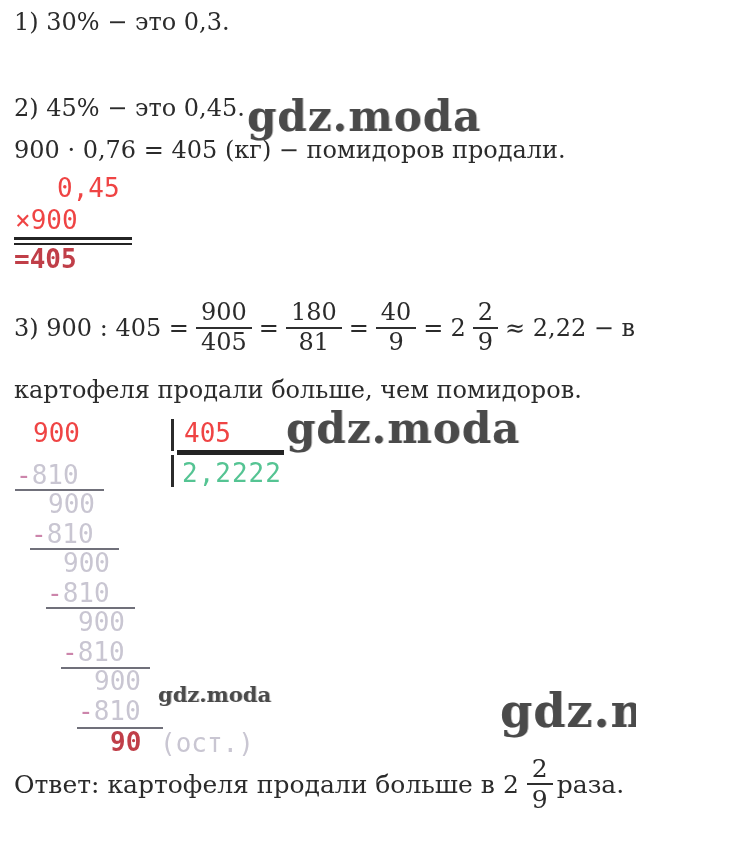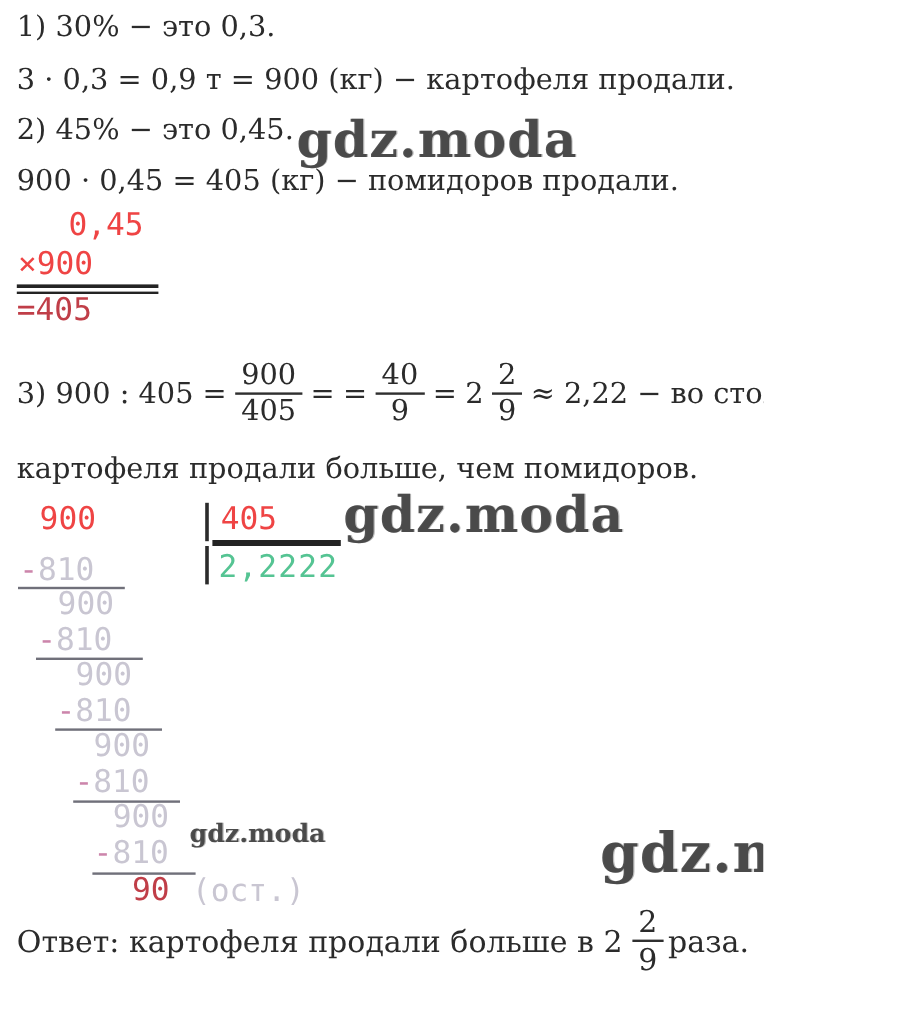--- a/index.html
+++ b/index.html
@@ -21,21 +21,21 @@
   }
   
   .mono {
     position: absolute;
     font-family: "DejaVu Sans Mono", monospace;
     font-size: 26px;
     line-height: 26px;
     white-space: nowrap;
     color: #ef4444;
   }
-  .red   { color: #c03e48; font-weight: normal; }
+  .red   { color: #c03e48; font-weight: bold; }
   .green { color: #55c493; letter-spacing: 1px; }
   .gray  { color: #c9c6d2; text-align: right; }
   .gray .minus { color: #cc85ab; }
   .dbl-rule {
     position: absolute;
     left: 14px; top: 237px;
     width: 118px; height: 3px;
     border-top: 3px solid #242424;
     border-bottom: 2px solid #242424;
   }
@@ -89,38 +89,41 @@
     white-space: nowrap;
     text-shadow: 1px 0 0 rgba(120,120,120,0.5);
   }
 </style>
 </head>
 <body>
 
 <div class="page">
 
   <div class="tline" style="top:8px">1) 30% − это 0,3.</div>
-  <div class="tline" style="top:52px">3 · 0,3 = 0,9 т = 900 (кг) − картофеля продали.</div>
   <div class="tline" style="top:94px">2) 45% − это 0,45.</div>
-  <div class="tline" style="top:136px">900 · 0,45 = 405 (кг) − помидоров продали.</div>
+  <div class="tline" style="top:136px">900 · 0,76 = 405 (кг) − помидоров продали.</div>
 
   <div class="wm" style="left:247px; top:92px; font-size:42px">gdz.moda</div>
 
   <div class="mono" style="left:57px; top:175px">0,45</div>
   <div class="mono" style="left:15px; top:207px">×900</div>
   <div class="dbl-rule"></div>
   <div class="mono red" style="left:14px; top:246px">=405</div>
 
   <div class="eqline" style="left:14px; top:296px; height:64px">
     <span>3) 900 : 405 =</span>
     <span class="frac">
       <span class="num">900</span>
       <span class="den">405</span>
     </span>
     <span>=</span>
+    <span class="frac">
+      <span class="num">180</span>
+      <span class="den">81</span>
+    </span>
     <span>=</span>
     <span class="frac">
       <span class="num">40</span>
       <span class="den">9</span>
     </span>
     <span>=</span>
     <span>2</span>
     <span class="frac">
       <span class="num">2</span>
       <span class="den">9</span>

